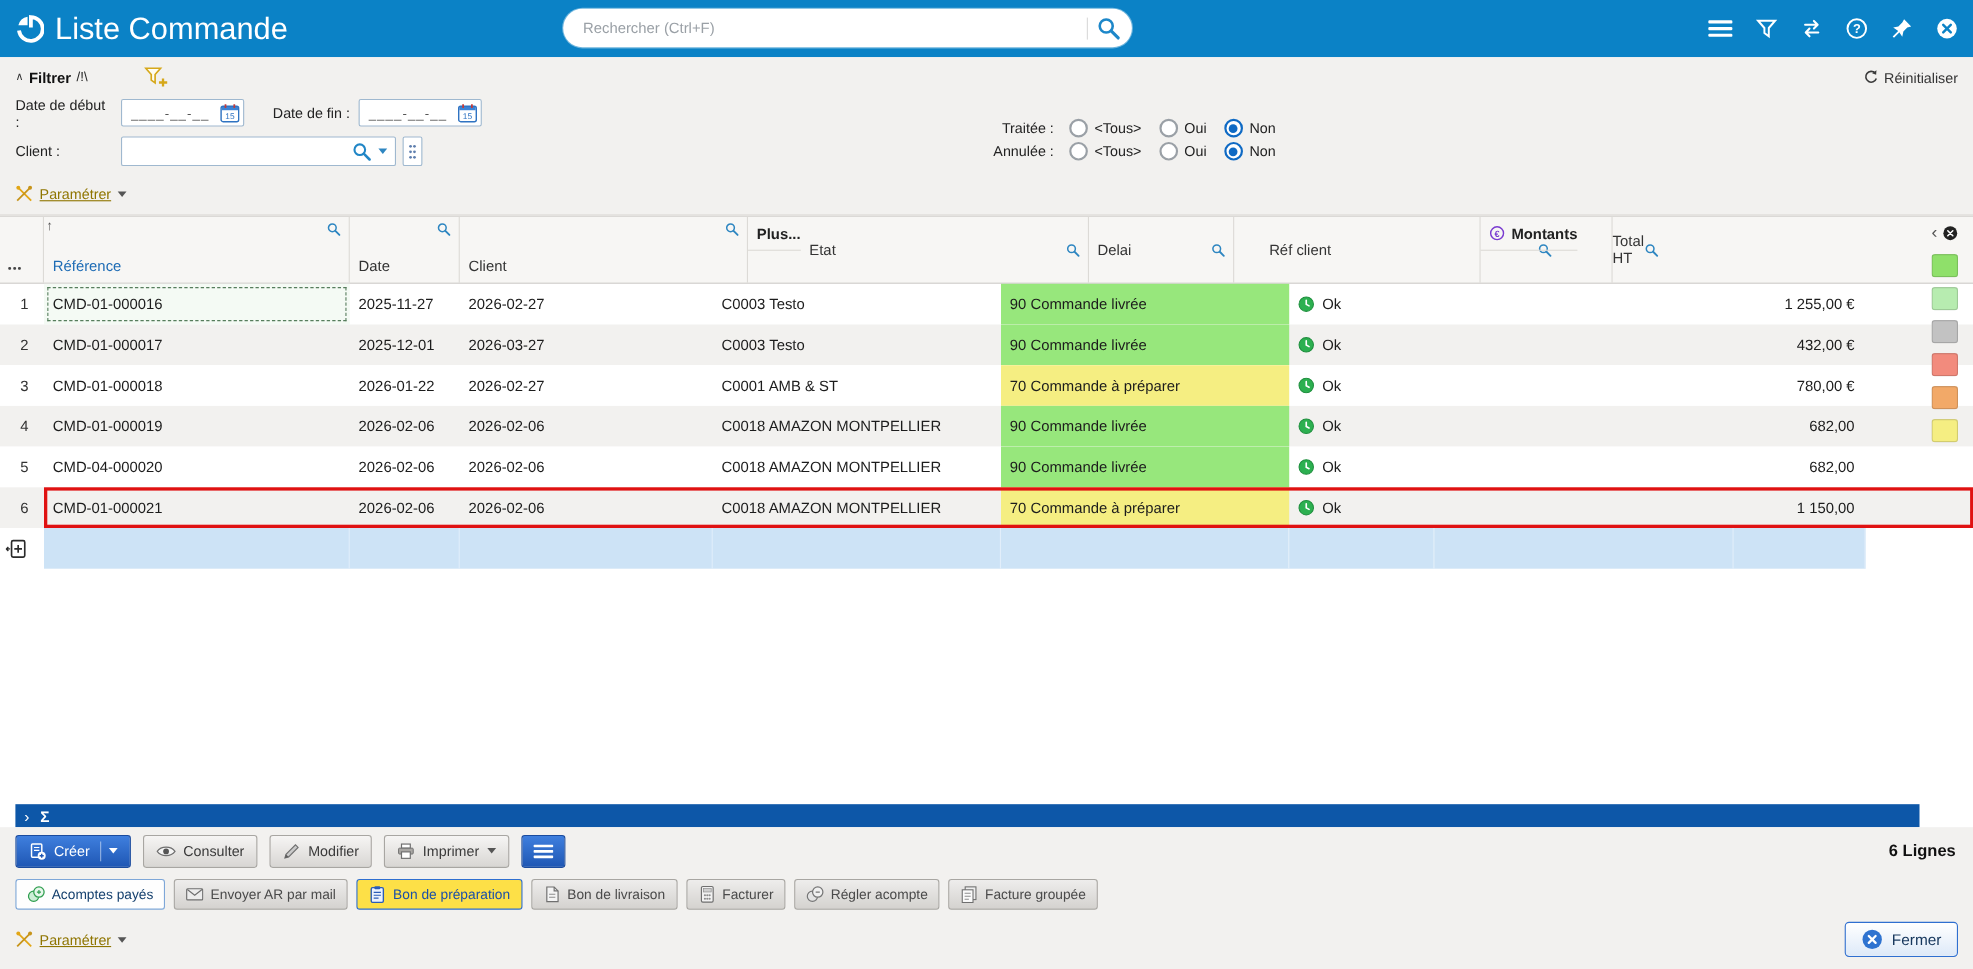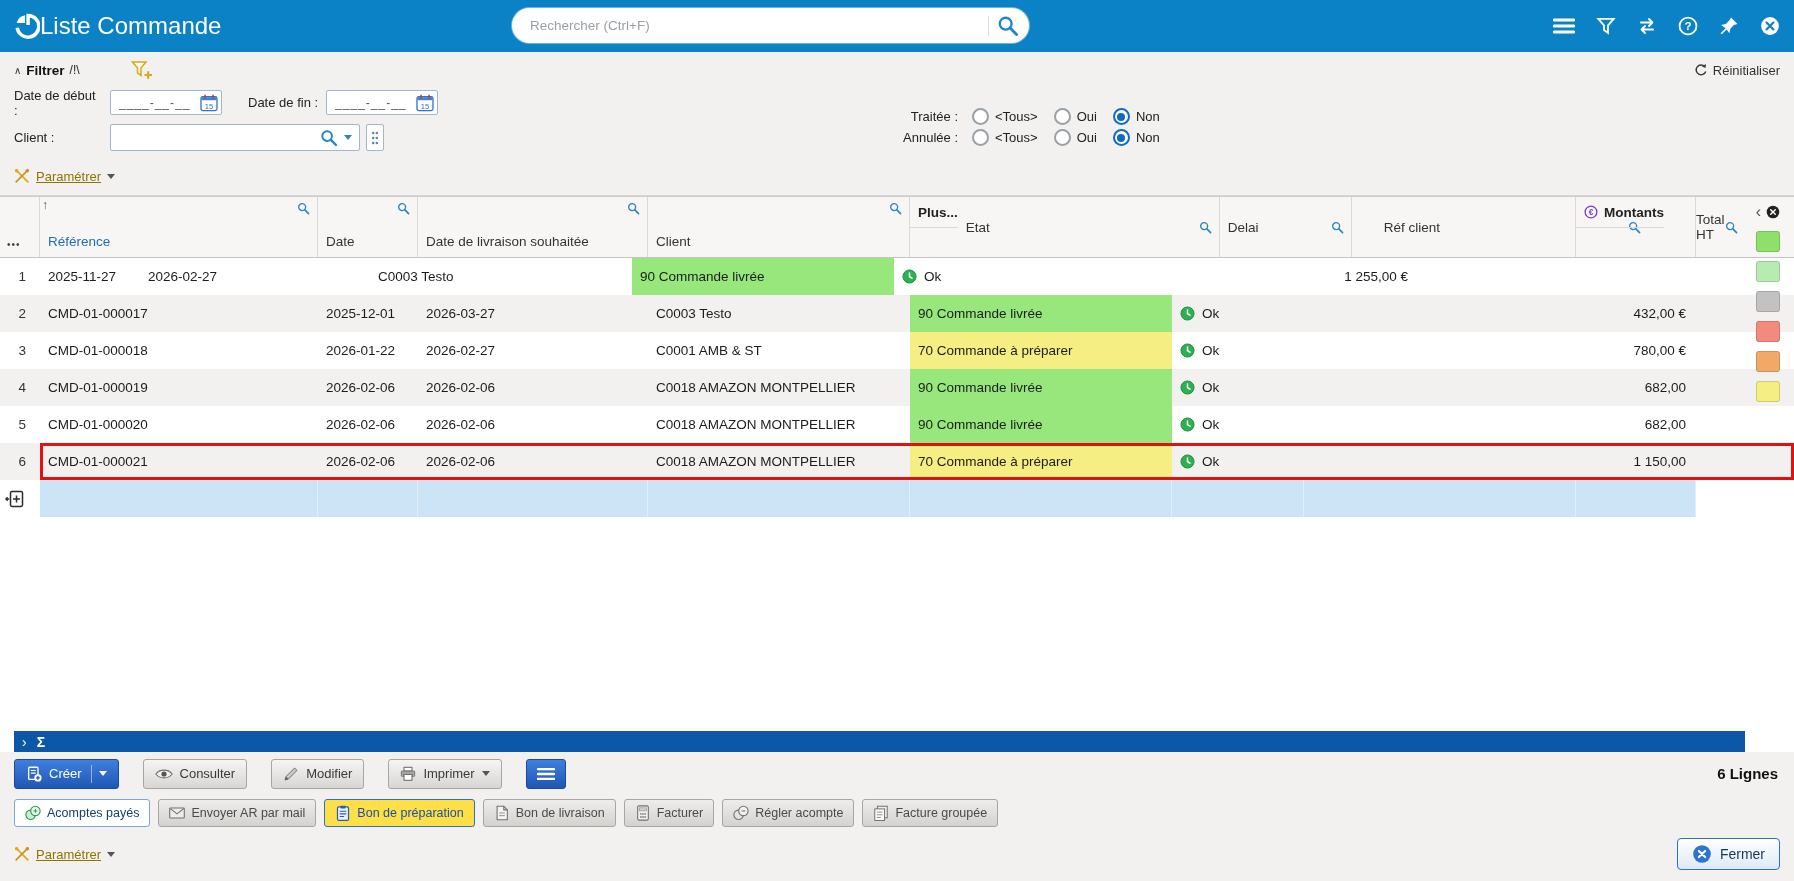--- a/index.html
+++ b/index.html
@@ -8,21 +8,21 @@
   [data-icon]{ display:inline-flex; flex:none; }
   [data-icon] svg{ width:100%; height:100%; display:block; }
   .icon13{width:13px;height:13px}.icon14{width:14px;height:14px}.icon15{width:15px;height:15px}
   .icon16{width:16px;height:16px}.icon18{width:18px;height:18px}.icon20{width:20px;height:20px}
   .icon22{width:22px;height:22px}.icon26{width:26px;height:26px}
   .caret-down{display:inline-block;width:0;height:0;border-left:4px solid transparent;border-right:4px solid transparent;border-top:5px solid #555;}
   .white-caret{border-top-color:#fff}.blue-caret{border-top-color:#2e86c1}.dark-caret{border-top-color:#555}
 
   
   .topbar{ height:52px; background:var(--topbar,#0b82c6); display:flex; align-items:center; padding:0 14px; position:relative; }
-  .topbar-title{ color:#fff; font-size:24px; }
+  .topbar-title{ color:#fff; font-size:28px; margin-left:10px; }
   .search-pill{ position:absolute; left:512px; top:8px; width:517px; height:35px; background:#fff; border-radius:18px;
     display:flex; align-items:center; padding:0 10px 0 18px; box-shadow:0 0 0 1px rgba(255,255,255,.4); }
   .search-pill input{ flex:1; border:none; outline:none; font-size:13.5px; color:#333; background:transparent; }
   .search-pill input::placeholder{ color:#9aa0a6; }
   .search-divider{ width:1px; height:20px; background:#d9d9d9; margin-right:8px; }
   .topbar-icons{ margin-left:auto; display:flex; align-items:center; gap:21px; color:#fff; }
 
   
   .filter-panel{ height:144px; background:#f2f1ef; border-bottom:1px solid #d8d6d2; position:relative; padding:0 14px; }
   .f-row1{ display:flex; align-items:center; padding-top:6px; gap:5px; height:30px; }
@@ -91,21 +91,21 @@
   .legend-top{ display:flex; align-items:center; gap:5px; height:16px; }
   .legend-collapse{ color:#555; font-size:16px; line-height:1; }
   .chips{ display:flex; flex-direction:column; gap:9px; margin-top:11px; }
   .chip{ width:24px; height:21px; border-radius:3px; border:1px solid rgba(0,0,0,.14); }
 
   
   .sumbar{ height:21px; background:#0d57a8; margin:0 49px 0 14px; display:flex; align-items:center; gap:10px; padding-left:8px; color:#fff; }
   .sum-expand{ font-size:14px; line-height:1; }
   .sum-sigma{ font-size:14px; font-weight:bold; line-height:1; }
   .footer{ height:129px; background:#f2f1ef; padding:6px 14px 0; position:relative; }
-  .f-btn-row1{ display:flex; align-items:center; gap:24px; height:31px; }
+  .f-btn-row1{ display:flex; align-items:center; gap:11px; height:31px; }
   .f-btn-row2{ display:flex; align-items:center; gap:8px; height:29px; margin-top:9px; }
   .f-btn-row3{ display:flex; align-items:center; justify-content:space-between; margin-top:10px; height:34px; }
   .btn{ height:30px; display:flex; align-items:center; gap:7px; padding:0 11px; border-radius:3px; font-size:13px; cursor:default; }
   .btn-blue{ background:linear-gradient(#3f7fde,#1f57b4); border:1px solid #1a4b9e; color:#fff; }
   .btn-gray{ background:linear-gradient(#f6f5f4,#d8d6d3); border:1px solid #a8a6a2; color:#3a3a3a; }
   .split-divider{ width:1px; height:18px; background:rgba(255,255,255,.5); margin-left:2px; }
   .menu-btn{ width:40px; justify-content:center; padding:0; color:#fff; }
   .rows-count{ margin-left:auto; font-weight:bold; font-size:15px; color:#111; padding-right:2px; }
   .btn2{ height:28px; display:flex; align-items:center; gap:6px; padding:0 10px; border-radius:3px; font-size:12.5px; cursor:default; }
   .btn-white{ background:#fefefe; border:1px solid #7ea7d8; color:#15406e; }
@@ -306,29 +306,20 @@
       <span class="hlabel hblue">Référence</span>
       <span class="hmag icon13" data-icon="mag">
           <svg viewBox="0 0 16 16">
             <circle cx="6.3" cy="6.3" r="4.3" fill="none" stroke="currentColor" stroke-width="1.7"></circle>
             <line x1="9.7" y1="9.7" x2="14.2" y2="14.2" stroke="currentColor" stroke-width="2.1" stroke-linecap="round"></line>
           </svg>
         </span>
     </div>
     <div class="hcell c-date">
       <span class="hlabel">Date</span>
-      <span class="hmag icon13" data-icon="mag">
-          <svg viewBox="0 0 16 16">
-            <circle cx="6.3" cy="6.3" r="4.3" fill="none" stroke="currentColor" stroke-width="1.7"></circle>
-            <line x1="9.7" y1="9.7" x2="14.2" y2="14.2" stroke="currentColor" stroke-width="2.1" stroke-linecap="round"></line>
-          </svg>
-        </span>
-    </div>
-    <div class="hcell c-dlv">
-      <span class="hlabel">Date de livraison souhaitée</span>
       <span class="hmag icon13" data-icon="mag">
           <svg viewBox="0 0 16 16">
             <circle cx="6.3" cy="6.3" r="4.3" fill="none" stroke="currentColor" stroke-width="1.7"></circle>
             <line x1="9.7" y1="9.7" x2="14.2" y2="14.2" stroke="currentColor" stroke-width="2.1" stroke-linecap="round"></line>
           </svg>
         </span>
     </div>
     <div class="hcell c-cli">
       <span class="hlabel">Client</span>
       <span class="hmag icon13" data-icon="mag">
@@ -392,20 +383,21 @@
               </svg>
             </span>
         </div>
       </div>
     </div>
   </div>
 
   <div>
       <div class="trow">
     <div class="cell c-num">1</div>
+    <div class="cell c-ref focus-cell">CMD-01-000016</div>
     <div class="cell c-date">2025-11-27</div>
     <div class="cell c-dlv">2026-02-27</div>
     <div class="cell c-cli">C0003 Testo</div>
     <div class="cell c-etat" style="background: rgb(151, 231, 124);">90 Commande livrée</div>
     <div class="cell c-del cell-delai">
       <span class="icon15" data-icon="clock">
             <svg viewBox="0 0 16 16">
               <circle cx="8" cy="8" r="7" fill="#2cb050" stroke="#1f8f3e"></circle>
               <path d="M8 4.2v4l2.7 1.5" fill="none" stroke="#fff" stroke-width="1.6" stroke-linecap="round"></path>
             </svg>
@@ -467,21 +459,21 @@
               <path d="M8 4.2v4l2.7 1.5" fill="none" stroke="#fff" stroke-width="1.6" stroke-linecap="round"></path>
             </svg>
           </span>
       <span>Ok</span>
     </div>
     <div class="cell c-rcl"></div>
     <div class="cell c-tot">682,00</div>
   </div>
       <div class="trow">
     <div class="cell c-num">5</div>
-    <div class="cell c-ref">CMD-01-000020</div>
+    <div class="cell c-ref">CMD-04-000020</div>
     <div class="cell c-date">2026-02-06</div>
     <div class="cell c-dlv">2026-02-06</div>
     <div class="cell c-cli">C0018 AMAZON MONTPELLIER</div>
     <div class="cell c-etat" style="background: rgb(151, 231, 124);">90 Commande livrée</div>
     <div class="cell c-del cell-delai">
       <span class="icon15" data-icon="clock">
             <svg viewBox="0 0 16 16">
               <circle cx="8" cy="8" r="7" fill="#2cb050" stroke="#1f8f3e"></circle>
               <path d="M8 4.2v4l2.7 1.5" fill="none" stroke="#fff" stroke-width="1.6" stroke-linecap="round"></path>
             </svg>

